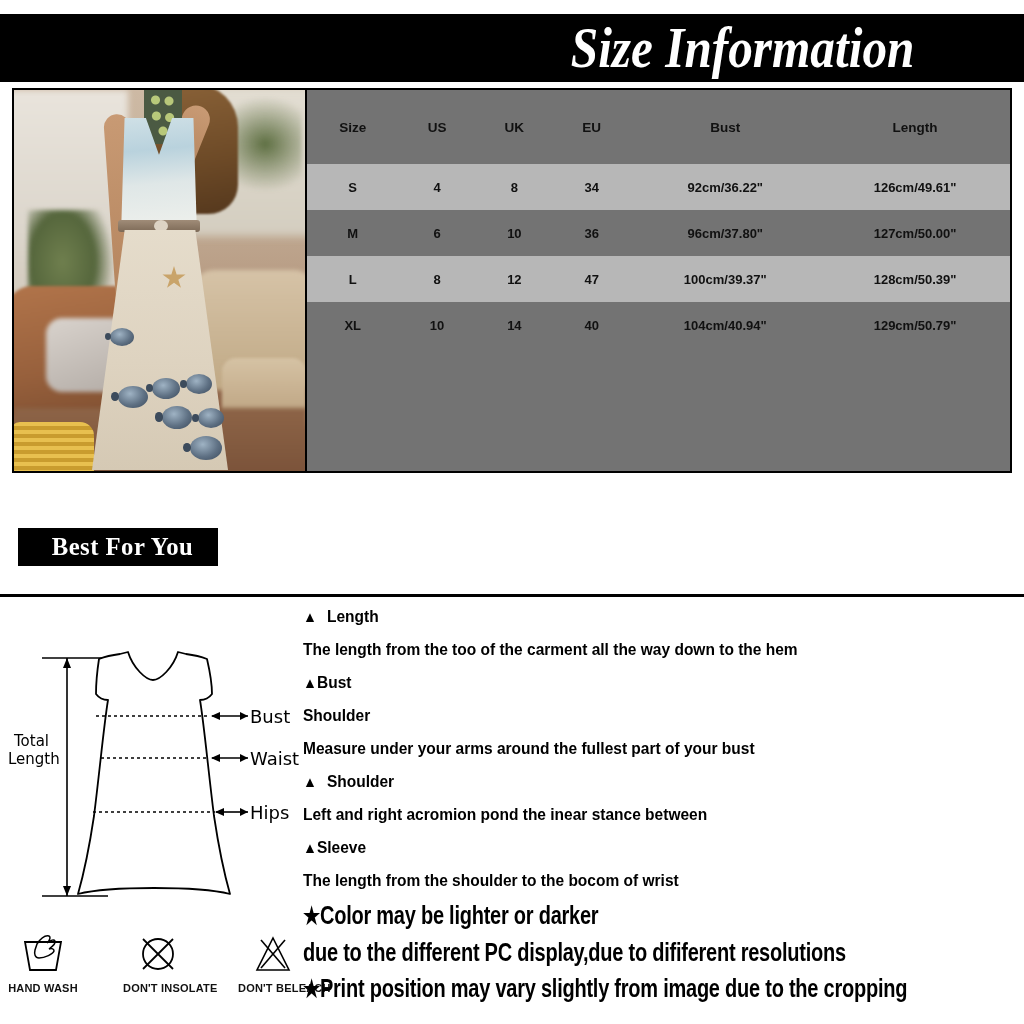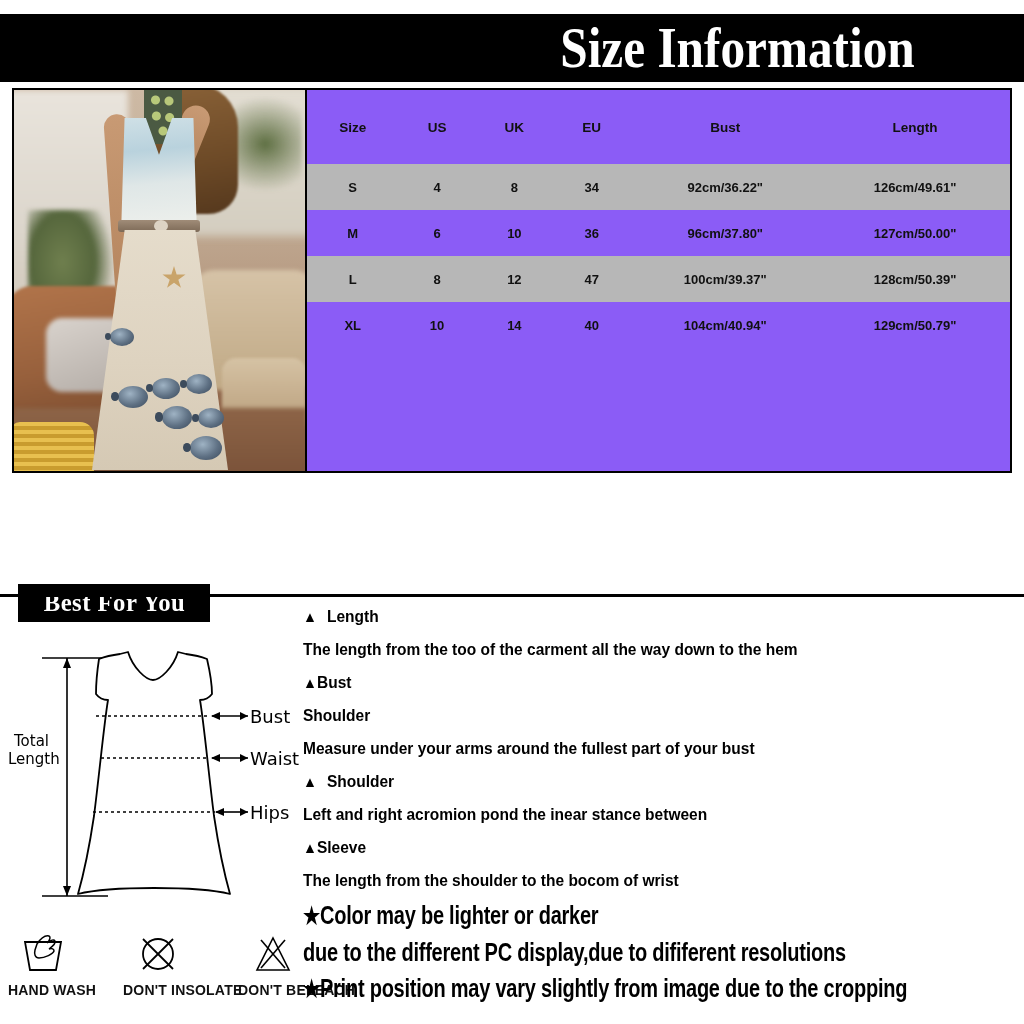--- a/index.html
+++ b/index.html
@@ -9,41 +9,41 @@
     font-family:"Liberation Sans", sans-serif;
     overflow:hidden;
     position:relative;
   }
   .page{position:relative;width:1024px;height:1024px;}
 
   
   .header-bar{
     position:absolute;left:0;top:14px;width:1024px;height:68px;
     background:#000000;
-    display:flex;align-items:center;justify-content:flex-end;
+    display:flex;align-items:center;justify-content:flex-end;font-style:italic;
   }
   .header-title{
     color:#ffffff;
     font-family:"Liberation Serif", serif;
     font-weight:bold;
     font-size:56px;
     line-height:56px;
     letter-spacing:0px;
     transform:scaleX(0.88);
     transform-origin:right center;
     padding-right:124px;
     white-space:nowrap;
   }
 
   
   .chart-frame{
     position:absolute;left:12px;top:88px;width:1000px;height:385px;
     border:2px solid #000;
     box-sizing:border-box;
-    background:#8b5cf6;
+    background:#737373;
     display:flex;
   }
   .photo-cell{
     width:293px;height:100%;
     border-right:2px solid #000;
     box-sizing:border-box;
     position:relative;overflow:hidden;
   }
   .table-cell{flex:1;position:relative;}
 
@@ -208,22 +208,22 @@
   .notic-text{
     font-family:"Liberation Serif", serif;
     font-weight:bold;font-size:21px;
     color:#000;white-space:nowrap;
     transform:scaleX(0.965);transform-origin:left center;
     padding-left:9px;
   }
 
   
   .best-box{
-    position:absolute;left:18px;top:584px;width:192px;height:38px;
-    background:#000;display:flex;align-items:center;justify-content:center;
+    position:absolute;left:18px;top:528px;width:192px;height:38px;
+    background:#000;display:flex;align-items:center;justify-content:center;padding-left:8px;
   }
   .best-text{
     color:#fff;font-family:"Liberation Serif", serif;
     font-weight:bold;font-size:26px;letter-spacing:0.5px;
     transform:scaleX(0.95);
   }
   .rule{
     position:absolute;left:0;top:594px;width:1024px;height:3px;background:#000;
   }
 
@@ -232,21 +232,21 @@
   .diagram svg{display:block;}
 
   
   .care-row{
     position:absolute;left:8px;top:930px;width:300px;height:90px;
     display:flex;justify-content:space-between;align-items:flex-start;
   }
   .care-item{width:70px;text-align:center;}
   .care-item svg{display:block;margin:0 auto;}
   .care-label{
-    font-size:14px;font-weight:bold;color:#111;margin-top:6px;
+    font-size:11px;font-weight:bold;color:#111;margin-top:6px;
     letter-spacing:0.2px;white-space:nowrap;
     font-family:"Liberation Sans", sans-serif;
   }
 
   
   .measure-block{
     position:absolute;left:303px;top:600px;width:706px;
   }
   .m-line{
     font-family:"Liberation Sans", sans-serif;

